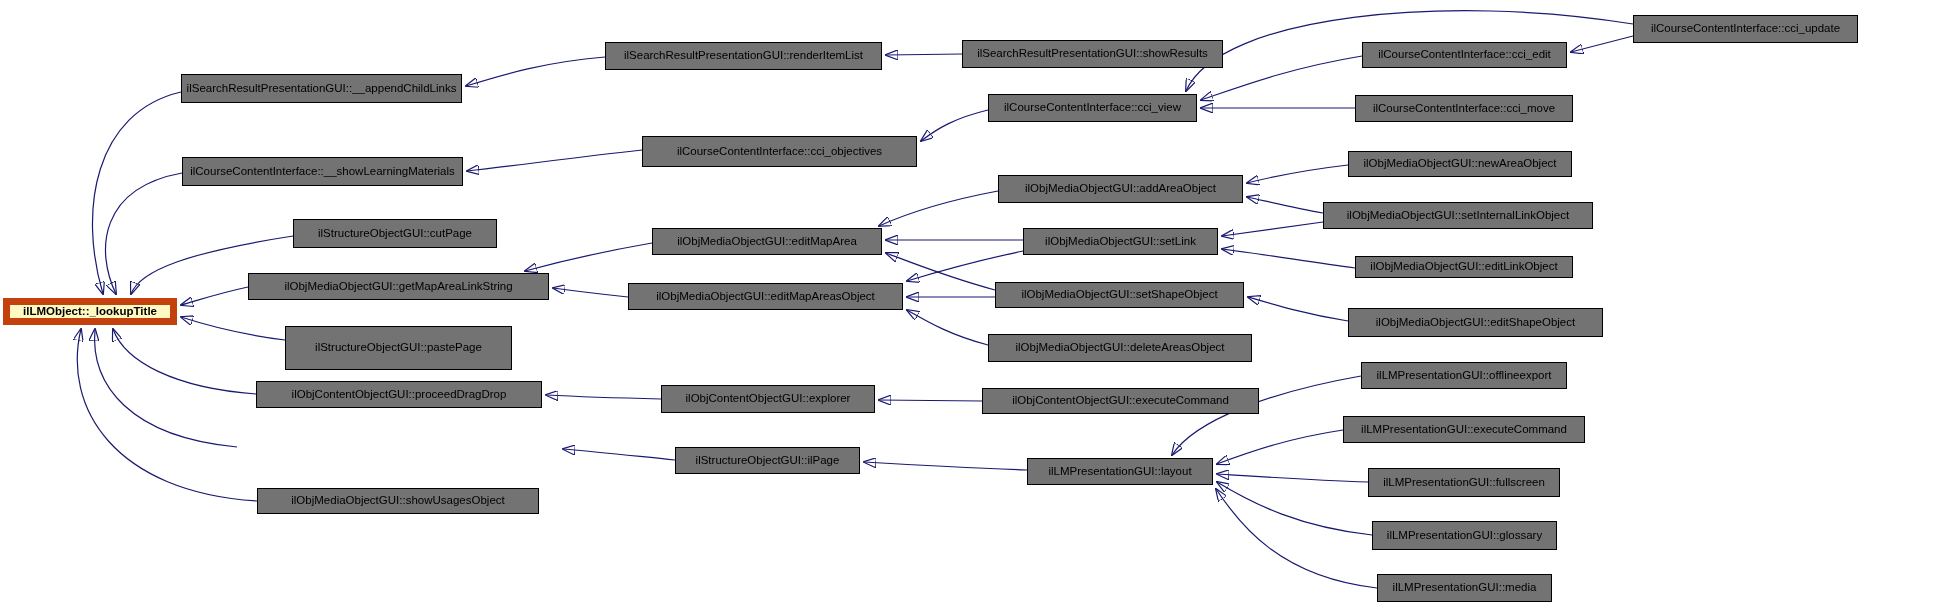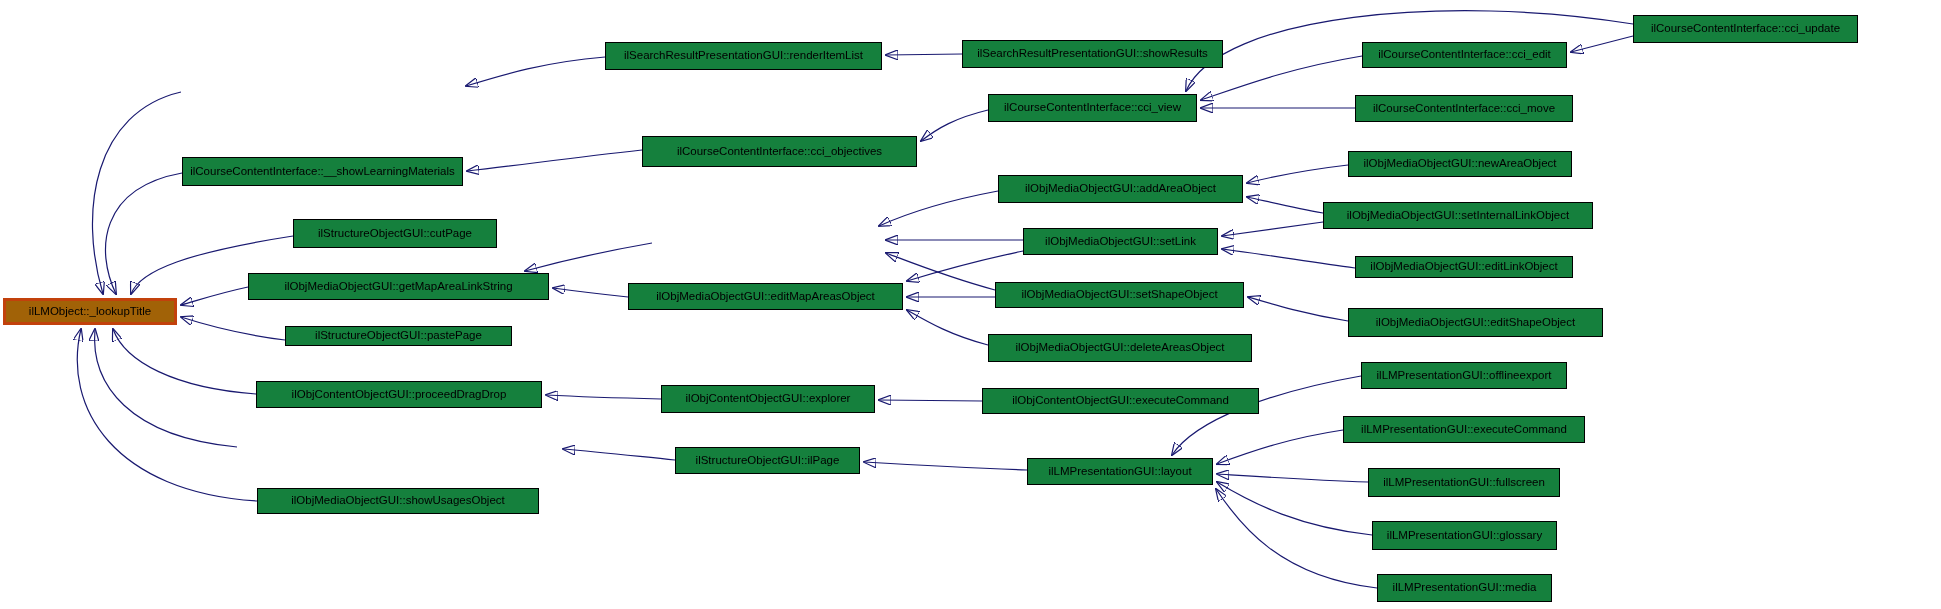--- a/index.html
+++ b/index.html
@@ -9,32 +9,33 @@
     background:#ffffff;
     font-family:"Liberation Sans", sans-serif;
     overflow:hidden;
   }
   .edges{position:absolute;left:0;top:0;width:1941px;height:609px;}
   .edges path{fill:none;stroke:#191970;stroke-width:1.2;}
   .node{
     position:absolute;
     box-sizing:border-box;
     border:1px solid #000000;
-    background:#15803d;
+    background:#737373;
     color:#000000;
     font-size:11.5px;
     line-height:1;
     display:flex;align-items:center;justify-content:center;
     white-space:nowrap;
     cursor:pointer;
   }
   .node.root{
-    background:#a16207;
-    border:3px solid #c2410c;
+    background:#fef9c3;
+    border:7px solid #c2410c;
     cursor:default;
+    font-weight:bold;
   }
 </style>
 </head>
 <body>
 
 <div class="canvas">
 
   <svg class="edges" width="1941" height="609" viewBox="0 0 1941 609" xmlns="http://www.w3.org/2000/svg">
     <defs>
       <marker id="arrow" markerUnits="userSpaceOnUse" markerWidth="13" markerHeight="10" refX="12" refY="5" orient="auto">
@@ -76,29 +77,31 @@
     <path d="M1027,470 C970,468 915,465 864,462" marker-end="url(#arrow)"></path>
     <path d="M1361,376 C1270,392 1195,420 1172,455" marker-end="url(#arrow)"></path>
     <path d="M1343,430 C1290,438 1255,450 1217,464" marker-end="url(#arrow)"></path>
     <path d="M1368,482 C1310,480 1265,477 1217,474" marker-end="url(#arrow)"></path>
     <path d="M1372,535 C1300,527 1255,505 1217,482" marker-end="url(#arrow)"></path>
     <path d="M1377,588 C1280,577 1240,525 1216,489" marker-end="url(#arrow)"></path>
   </svg>
 
   <div class="node root" style="left:3px;top:298px;width:174px;height:27px">ilLMObject::_lookupTitle</div>
 
+  <div class="node" style="left:181px;top:74px;width:281px;height:29px">ilSearchResultPresentationGUI::__appendChildLinks</div>
   <div class="node" style="left:182px;top:157px;width:281px;height:29px">ilCourseContentInterface::__showLearningMaterials</div>
   <div class="node" style="left:293px;top:219px;width:204px;height:29px">ilStructureObjectGUI::cutPage</div>
   <div class="node" style="left:248px;top:273px;width:301px;height:27px">ilObjMediaObjectGUI::getMapAreaLinkString</div>
-  <div class="node" style="left:285px;top:326px;width:227px;height:20px">ilStructureObjectGUI::pastePage</div>
+  <div class="node" style="left:285px;top:326px;width:227px;height:44px">ilStructureObjectGUI::pastePage</div>
   <div class="node" style="left:256px;top:381px;width:286px;height:27px">ilObjContentObjectGUI::proceedDragDrop</div>
   <div class="node" style="left:257px;top:488px;width:282px;height:26px">ilObjMediaObjectGUI::showUsagesObject</div>
 
   <div class="node" style="left:605px;top:42px;width:277px;height:28px">ilSearchResultPresentationGUI::renderItemList</div>
   <div class="node" style="left:642px;top:136px;width:275px;height:31px">ilCourseContentInterface::cci_objectives</div>
+  <div class="node" style="left:652px;top:228px;width:230px;height:27px">ilObjMediaObjectGUI::editMapArea</div>
   <div class="node" style="left:628px;top:283px;width:275px;height:27px">ilObjMediaObjectGUI::editMapAreasObject</div>
   <div class="node" style="left:661px;top:385px;width:214px;height:28px">ilObjContentObjectGUI::explorer</div>
   <div class="node" style="left:675px;top:447px;width:185px;height:27px">ilStructureObjectGUI::ilPage</div>
 
   <div class="node" style="left:962px;top:40px;width:261px;height:28px">ilSearchResultPresentationGUI::showResults</div>
   <div class="node" style="left:988px;top:94px;width:209px;height:28px">ilCourseContentInterface::cci_view</div>
   <div class="node" style="left:998px;top:175px;width:245px;height:28px">ilObjMediaObjectGUI::addAreaObject</div>
   <div class="node" style="left:1023px;top:228px;width:195px;height:27px">ilObjMediaObjectGUI::setLink</div>
   <div class="node" style="left:995px;top:282px;width:249px;height:26px">ilObjMediaObjectGUI::setShapeObject</div>
   <div class="node" style="left:988px;top:334px;width:264px;height:28px">ilObjMediaObjectGUI::deleteAreasObject</div>

